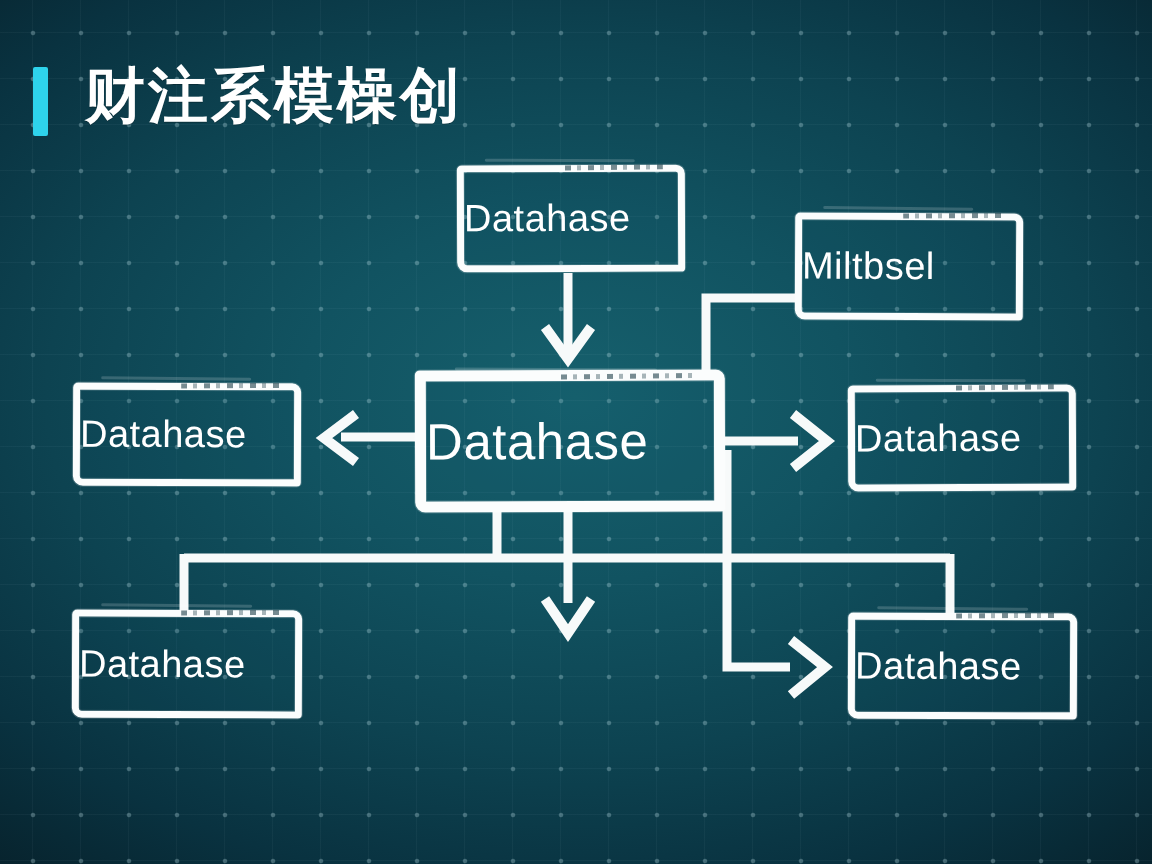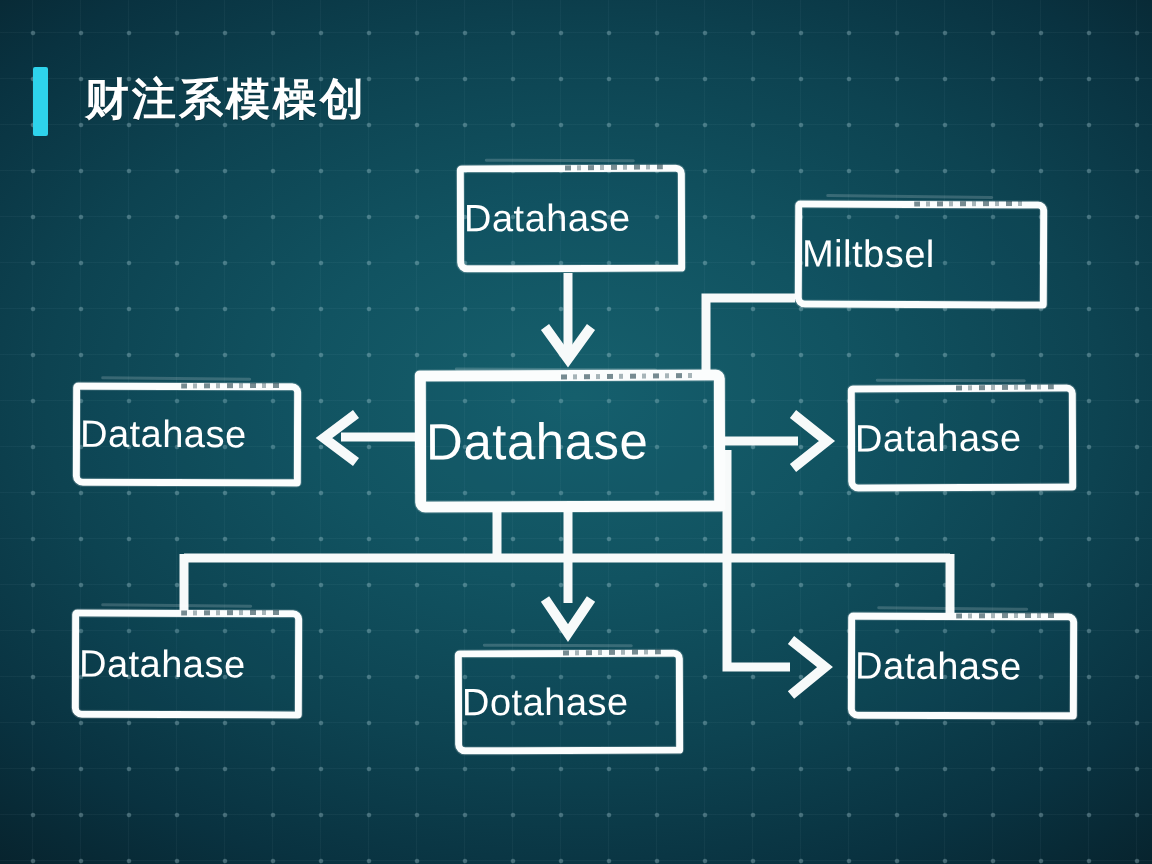--- a/index.html
+++ b/index.html
@@ -17,24 +17,23 @@
       radial-gradient(circle, rgba(195,228,235,0.30) 1.8px, rgba(195,228,235,0) 2.7px),
       linear-gradient(rgba(195,228,235,0.045) 1px, transparent 1px),
       linear-gradient(90deg, rgba(195,228,235,0.045) 1px, transparent 1px);
     background-size:48px 46px,48px 46px,48px 46px;
     background-position:9px 10px,0 32px,32px 0;
   }
   
   .title-row{position:absolute;left:33px;top:64px;display:flex;align-items:flex-start;}
   .accent-bar{width:15px;height:69px;background:#2ed3ec;margin-top:3px;border-radius:2px;}
   .page-title{
-    margin-left:37px;color:#ffffff;font-size:44px;line-height:1.05;
+    margin-left:37px;color:#ffffff;font-size:60px;line-height:1.05;
     font-weight:900;letter-spacing:3px;white-space:nowrap;
     text-shadow:0 1px 0 rgba(0,0,0,.25);
-    margin-top:12px;
   }
   
   .wires{position:absolute;inset:0;}
   .wires path{stroke:#f7fafa;fill:none;}
   .wire{stroke-width:9px;}
   .head{stroke-width:10px;stroke-linejoin:miter;}
   
   .node{
     position:absolute;box-sizing:border-box;
     border:7px solid #fbfdfd;border-radius:5px 9px 4px 10px;
@@ -51,21 +50,21 @@
       rgba(9,45,56,0.55) 0 6px, rgba(9,45,56,0) 6px 12px,
       rgba(9,45,56,0.35) 12px 16px, rgba(9,45,56,0) 16px 23px);
     transform:rotate(-0.5deg);
   }
   .node::before{ 
     content:"";position:absolute;top:-13px;left:10%;width:70%;height:3px;
     background:rgba(255,255,255,0.35);border-radius:2px;transform:rotate(0.4deg);
     opacity:.5;
   }
   #node-top          {left:457px;top:165px;width:228px;height:107px;transform:rotate(-0.2deg);}
-  #node-side         {left:795px;top:201px;width:252px;height:107px;transform:rotate(0.25deg);}
+  #node-side         {left:795px;top:213px;width:228px;height:107px;transform:rotate(0.25deg);}
   #node-center       {left:415px;top:370px;width:310px;height:142px;border-width:11px;transform:rotate(-0.15deg);}
   #node-center .lbl  {font-size:51px;}
   #node-mid-left     {left:73px; top:383px;width:228px;height:103px;transform:rotate(0.2deg);}
   #node-mid-right    {left:848px;top:385px;width:228px;height:106px;transform:rotate(-0.25deg);}
   #node-bottom-left  {left:72px; top:610px;width:230px;height:108px;transform:rotate(0.2deg);}
   #node-bottom-center{left:455px;top:650px;width:228px;height:104px;transform:rotate(-0.2deg);}
   #node-bottom-right {left:848px;top:613px;width:229px;height:106px;transform:rotate(0.2deg);}
 </style>
 </head>
 <body>
@@ -114,19 +113,16 @@
   </div>
   <div class="node" id="node-mid-left">
     <span class="lbl">Datahase</span>
   </div>
   <div class="node" id="node-mid-right">
     <span class="lbl">Datahase</span>
   </div>
   <div class="node" id="node-bottom-left">
     <span class="lbl">Datahase</span>
   </div>
-  <div class="node" id="node-bottom-center">
-    <span class="lbl">Dotahase</span>
-  </div>
   <div class="node" id="node-bottom-right">
     <span class="lbl">Datahase</span>
   </div>
 </div>
 
 </body></html>

